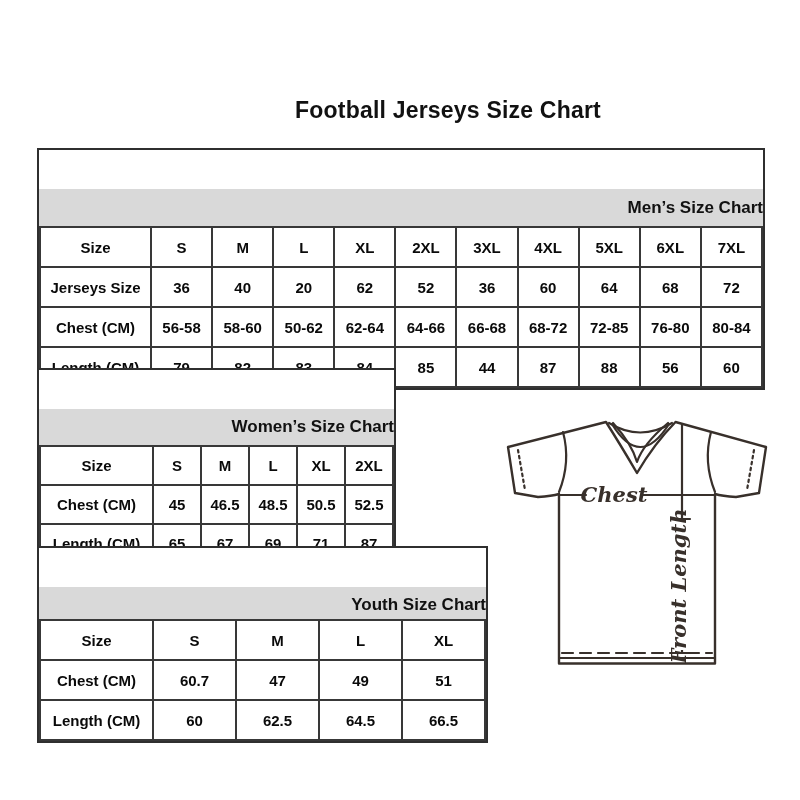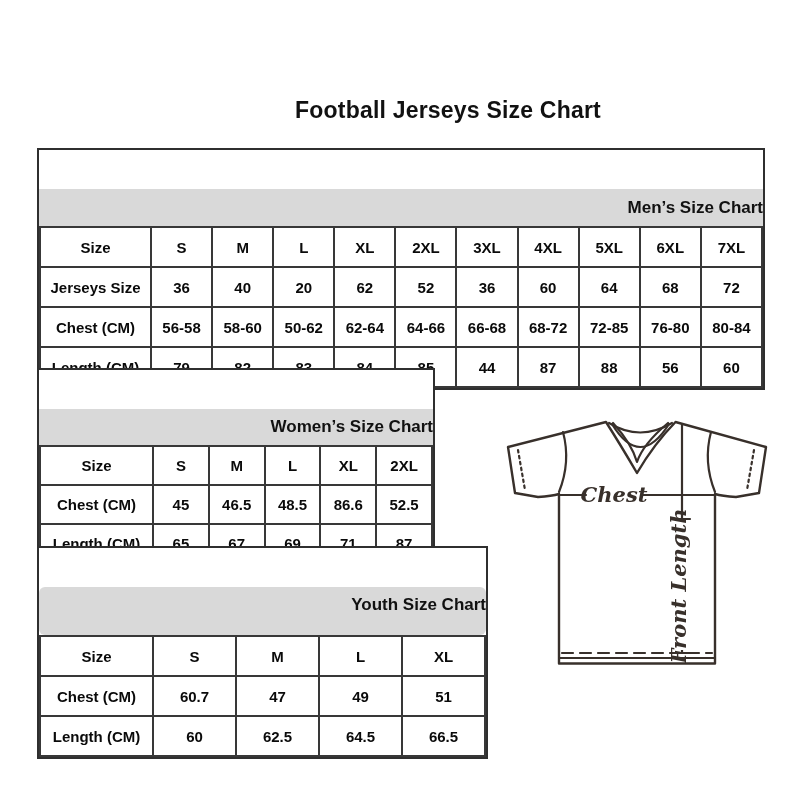--- a/index.html
+++ b/index.html
@@ -22,26 +22,26 @@
   }
   .size-table td{
     border:2px solid #383838;text-align:center;vertical-align:middle;
     font-weight:bold;font-size:15px;padding:0;color:#0a0a0a;
   }
   
   .t-mens{left:37px;top:148px;width:728px;}
   .t-mens .table-title{height:37px;line-height:37px;}
   .t-mens tr{height:40px;}
   .t-mens col.lbl{width:111px;}
-  .t-womens{left:37px;top:368px;width:398px;}
+  .t-womens{left:37px;top:368px;width:359px;}
   .t-womens .table-title{height:36px;line-height:36px;}
   .t-womens tr{height:39px;}
   .t-womens col.lbl{width:113px;}
   .t-youth{left:37px;top:546px;width:451px;}
-  .t-youth .table-title{height:48px;line-height:36px;border-radius:6px;}
+  .t-youth .table-title{height:32px;line-height:36px;}
   .t-youth tr{height:40px;}
   .t-youth col.lbl{width:113px;}
   .jersey-wrap{position:absolute;left:502px;top:412px;width:268px;height:255px;}
   .jersey-wrap svg{display:block;width:100%;height:100%;}
   .j-stroke{fill:none;stroke:#38302b;stroke-width:2.2;stroke-linejoin:round;stroke-linecap:round;}
   .j-fill{fill:#ffffff;stroke:#38302b;stroke-width:2.4;stroke-linejoin:round;}
   .j-text{
     font-family:"DejaVu Serif", serif;font-style:italic;font-weight:bold;
     font-size:21px;fill:#38302b;
   }
@@ -142,21 +142,21 @@
           <td>M</td>
           <td>L</td>
           <td>XL</td>
           <td>2XL</td>
         </tr>
         <tr>
           <td>Chest (CM)</td>
           <td>45</td>
           <td>46.5</td>
           <td>48.5</td>
-          <td>86.6</td>
+          <td>50.5</td>
           <td>52.5</td>
         </tr>
         <tr>
           <td>Length (CM)</td>
           <td>65</td>
           <td>67</td>
           <td>69</td>
           <td>71</td>
           <td>87</td>
         </tr>

